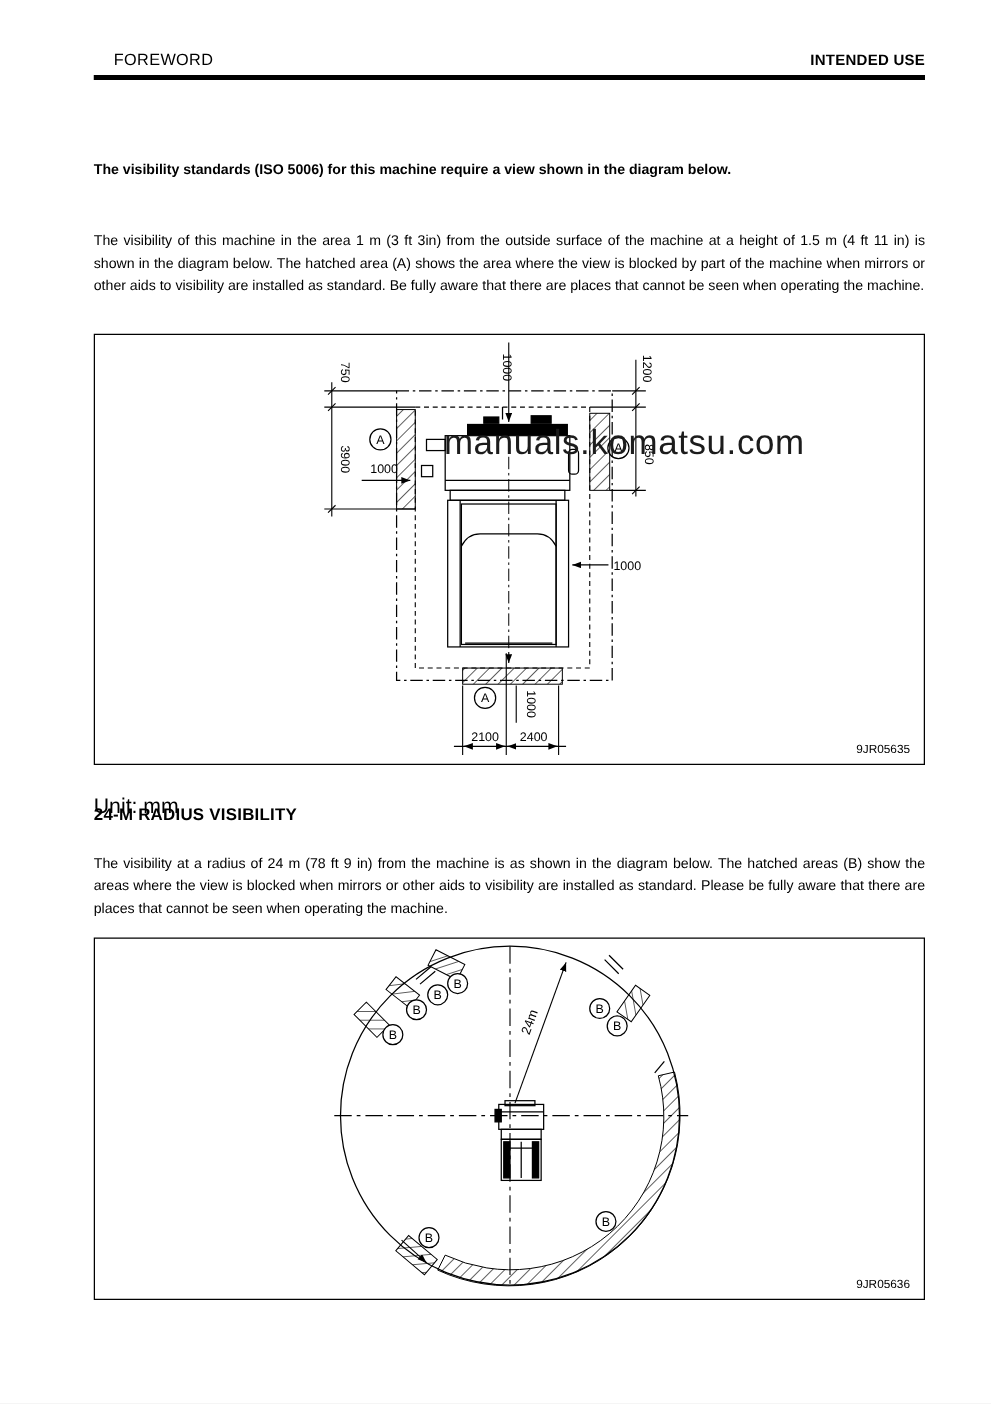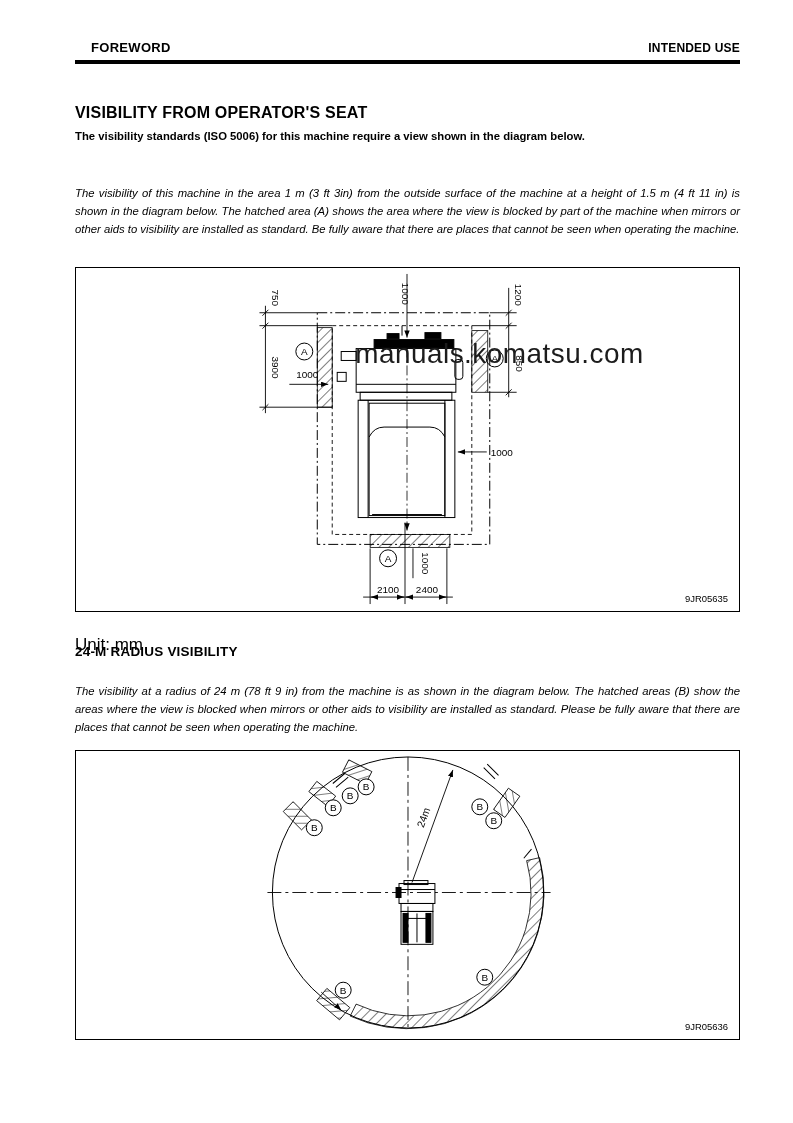--- a/index.html
+++ b/index.html
@@ -6,47 +6,46 @@
   .page{
     position:relative;width:793px;height:1123px;background:#ffffff;
     font-family:"Liberation Sans",sans-serif;color:#000;overflow:hidden;
     margin:0 auto;
   }
   .abs{position:absolute;}
   .header{
     left:75px;top:40px;width:665px;display:flex;justify-content:space-between;
     align-items:flex-end;border-bottom:4px solid #000;padding-bottom:5px;
   }
-  .header .hl{font-size:13px;font-weight:bold;letter-spacing:.3px;padding-left:16px;}
+  .header .hl{font-size:13px;font-weight:normal;letter-spacing:.3px;padding-left:16px;}
   .header .hr{font-size:12px;font-weight:bold;letter-spacing:.2px;}
   .doc-title{left:75px;top:104px;width:665px;font-size:16px;font-weight:bold;letter-spacing:.2px;}
   .intro{left:75px;top:128px;width:665px;font-size:11.3px;line-height:17px;font-weight:bold;}
   .h2{left:75px;width:665px;font-size:13.5px;font-weight:bold;letter-spacing:.2px;}
   .h2a{top:166px;} .h2b{top:644px;}
-  .para{left:75px;width:665px;font-size:11.3px;line-height:17.8px;text-align:justify;font-style:italic;}
+  .para{left:75px;width:665px;font-size:11.3px;line-height:17.8px;text-align:justify;}
   .pa{top:185px;} .pb{top:683px;}
   .figure{left:75px;width:665px;border:1.5px solid #000;background:#fff;box-sizing:border-box;}
   .fig1{top:267px;height:345px;}
   .fig2{top:750px;height:290px;}
   .figure svg{display:block;width:100%;height:100%;}
   .unit{left:75px;top:635px;font-size:17px;}
   .pagenum{left:75px;top:1080px;width:665px;text-align:right;font-size:11px;}
   svg text{font-family:"Liberation Sans",sans-serif;}
 </style>
 </head>
 <body>
 
 <div class="page">
 
   <div class="abs header">
     <span class="hl">FOREWORD</span>
     <span class="hr">INTENDED USE</span>
   </div>
 
-  <div class="abs doc-title">VISIBILITY FROM OPERATOR'S SEAT</div>
   <div class="abs intro">The visibility standards (ISO 5006) for this machine require a view shown in the diagram below.</div>
 
   <div class="abs para pa">The visibility of this machine in the area 1 m (3 ft 3in) from the outside surface of the machine at a height of 1.5 m (4 ft 11 in) is shown in the diagram below. The hatched area (A) shows the area where the view is blocked by part of the machine when mirrors or other aids to visibility are installed as standard. Be fully aware that there are places that cannot be seen when operating the machine.</div>
 
   <div class="abs figure fig1">
     <svg viewBox="0 0 665 345" preserveAspectRatio="none">
       <defs>
         <pattern id="h1" width="7" height="7" patternUnits="userSpaceOnUse" patternTransform="rotate(45)">
           <line x1="0" y1="0" x2="0" y2="7" stroke="#000" stroke-width="1"></line>
         </pattern>

